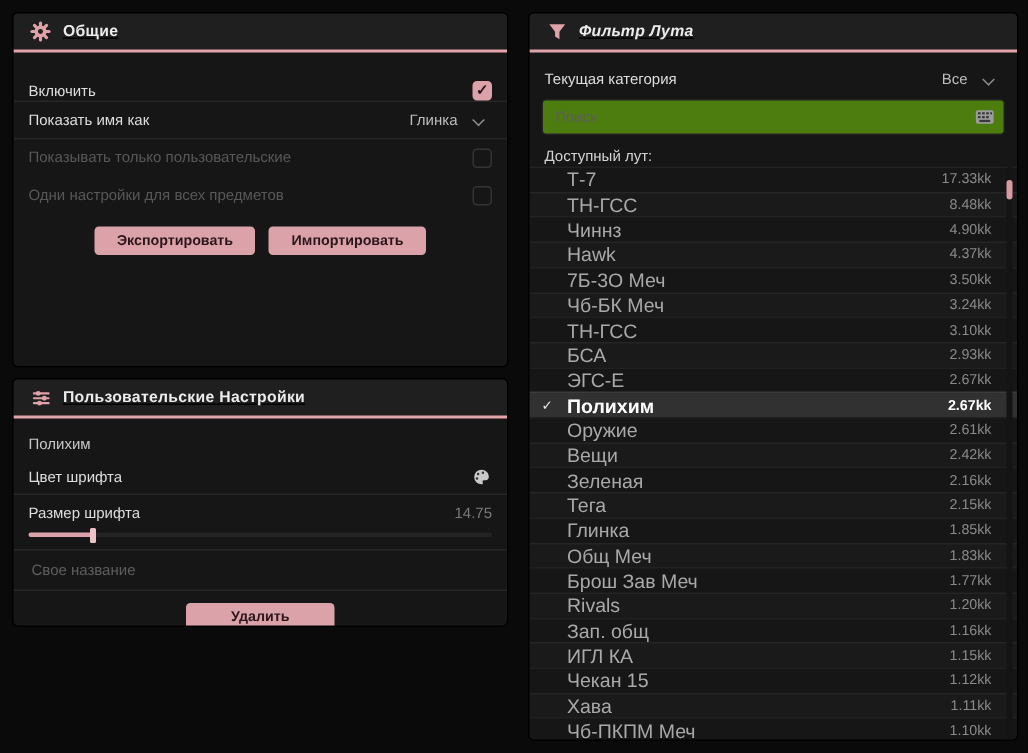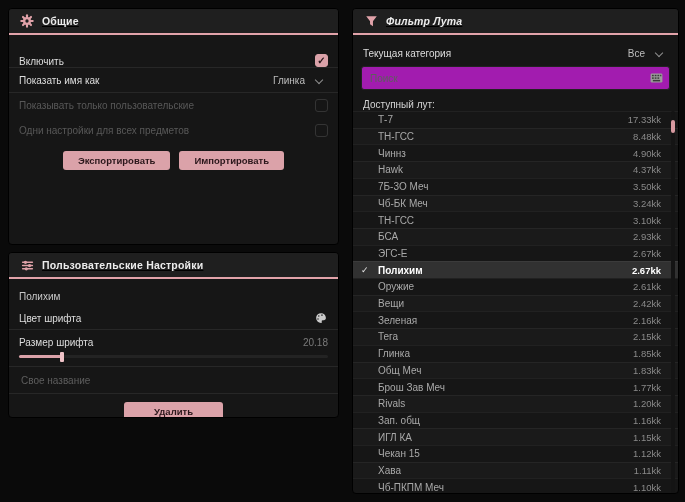--- a/index.html
+++ b/index.html
@@ -36,30 +36,30 @@
   .btn-row{display:flex;justify-content:center;gap:9px;margin-top:10px;}
 
   
   .slider-track{position:relative;height:3px;background:#232323;border-radius:2px;margin:4px 10px 0 10px;}
   .slider-fill{position:absolute;left:0;top:0;height:3px;background:#dba2a9;border-radius:2px;}
   .slider-thumb{position:absolute;top:-3.5px;width:4px;height:10px;background:#efc2c7;border-radius:1px;}
 
   
   .text-input{background:transparent;border:none;outline:none;font-family:inherit;font-size:10px;color:#cfcfcf;width:100%;}
   .text-input::placeholder{color:#5e5e5e;}
-  .search-box{display:flex;align-items:center;background:#a21caf;border:1px solid #222;border-radius:3px;
+  .search-box{display:flex;align-items:center;background:#4d7c0f;border:1px solid #222;border-radius:3px;
     margin:0 8px;padding:0 6px;height:22px;gap:6px;}
 
   
   .loot-list{position:absolute;left:0;right:0;display:flex;flex-direction:column;}
   .loot-row{flex:1;display:flex;align-items:center;padding:0 17px 0 25px;border-top:1px solid rgba(255,255,255,.05);
     position:relative;box-sizing:border-box;cursor:pointer;}
   .loot-row:nth-child(even){background:rgba(255,255,255,.018);}
   .loot-row .check{position:absolute;left:8px;font-size:9px;color:#e6e6e6;display:none;}
-  .loot-name{font-size:10px;color:#a9a9a9;white-space:nowrap;overflow:hidden;text-overflow:ellipsis;flex:1;}
+  .loot-name{font-size:13px;color:#a9a9a9;white-space:nowrap;overflow:hidden;text-overflow:ellipsis;flex:1;}
   .loot-value{font-size:9.5px;color:#8a8a8a;margin-left:12px;}
   .loot-row.selected{background:#313131;}
   .loot-row.selected .check{display:inline;}
   .loot-row.selected .loot-name,.loot-row.selected .loot-value{color:#ffffff;font-weight:bold;}
 
   
   .vscroll{position:absolute;width:4px;background:#141414;border-radius:2px;}
   .vscroll-thumb{position:absolute;left:0;width:4px;height:13px;background:#d89aa1;border-radius:2px;}
 
   .section-label{font-size:10px;color:#d4d4d4;padding:0 10px;}
@@ -155,21 +155,21 @@
           <circle cx="9.3" cy="4.2" r="1.1" fill="#333"></circle>
           <circle cx="4" cy="9.3" r="1.1" fill="#333"></circle>
         </svg>
       </span>
     </div>
     <div class="divider"></div>
 
     <div class="row" style="height:17px;margin-top:4px;">
       <span class="label">Размер шрифта</span>
       <span class="spacer"></span>
-      <span class="dim-value">20.18</span>
+      <span class="dim-value">14.75</span>
     </div>
     <div class="slider-track">
       <div class="slider-fill" id="slider-fill" style="width: 14%;"></div>
       <div class="slider-thumb" id="slider-thumb" style="left: calc(14% - 2px);"></div>
     </div>
     <div class="divider" style="margin-top:8px;"></div>
 
     <div class="row" style="height:26px;">
       <input class="text-input" type="text" placeholder="Свое название" style="">
     </div>

